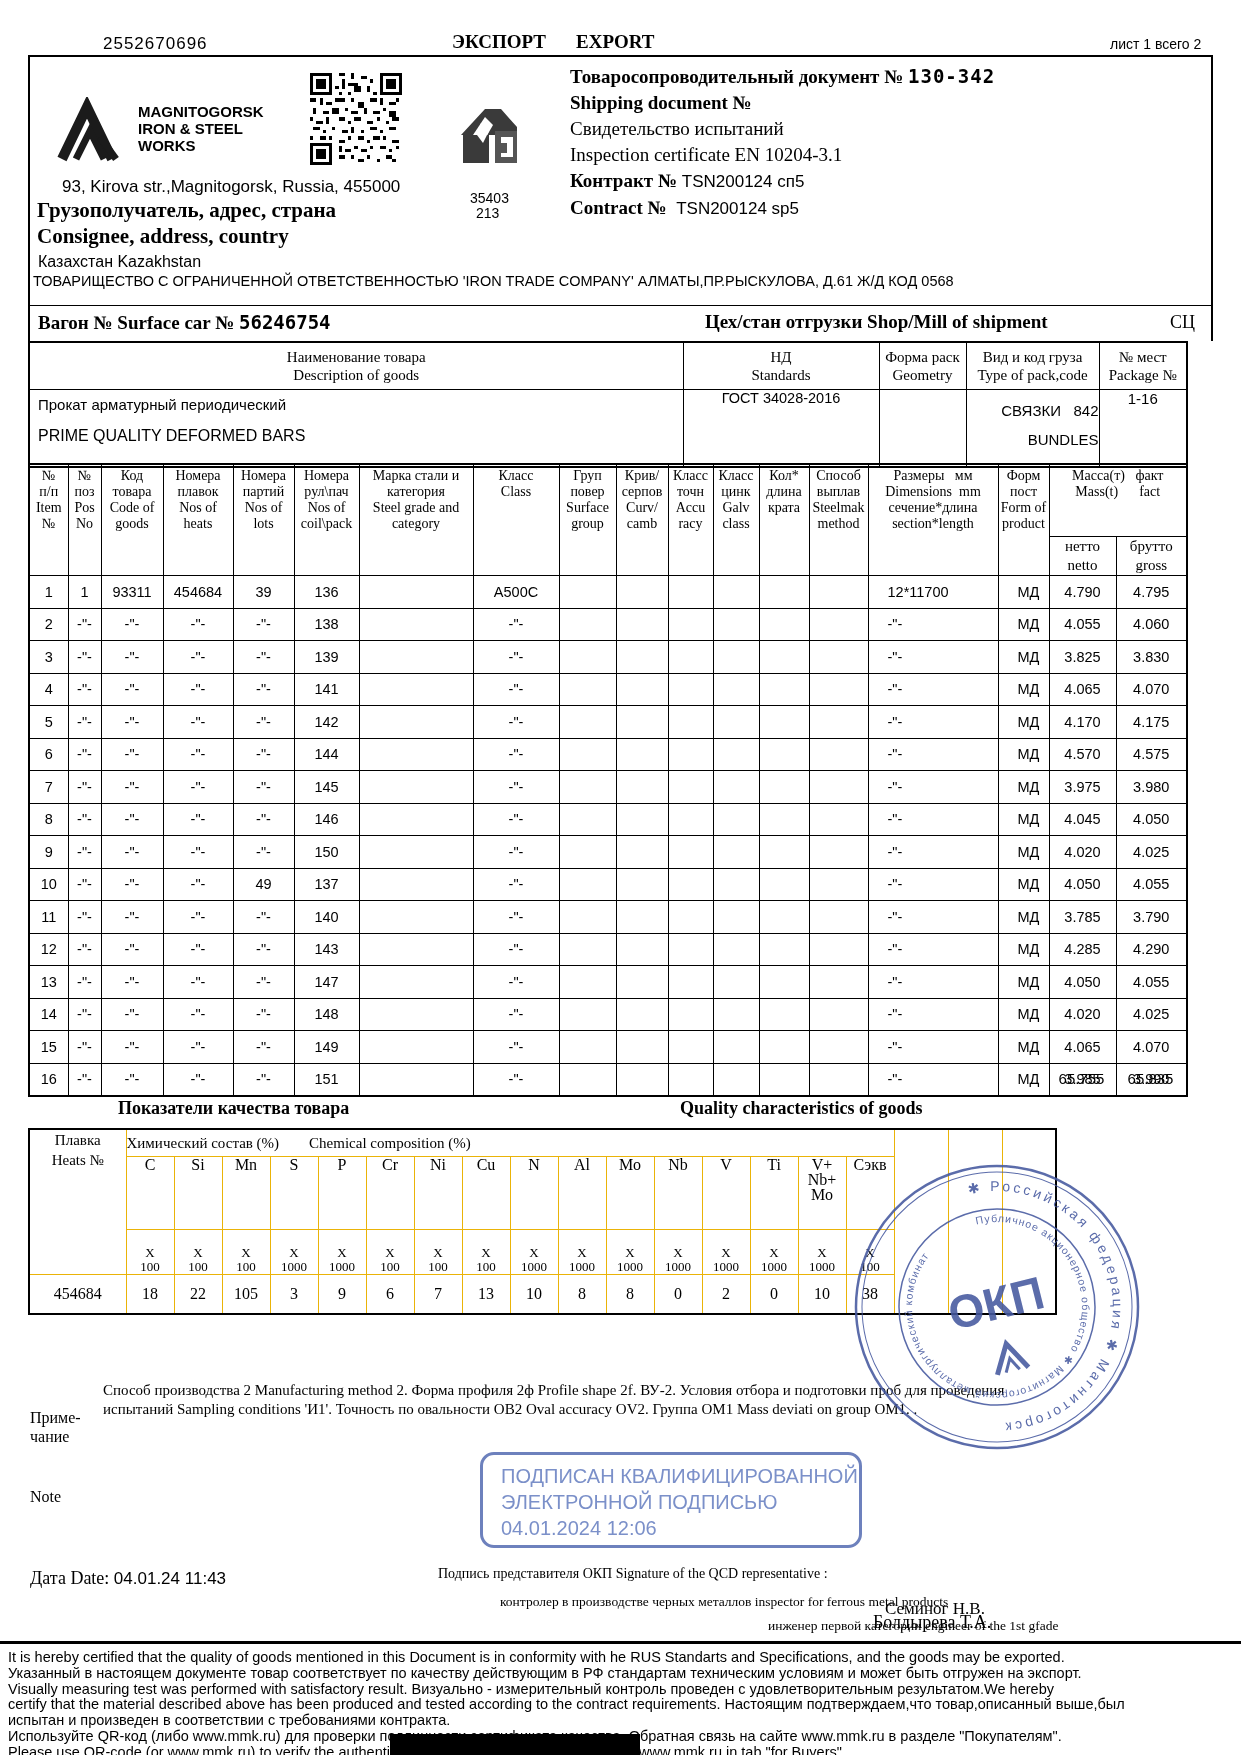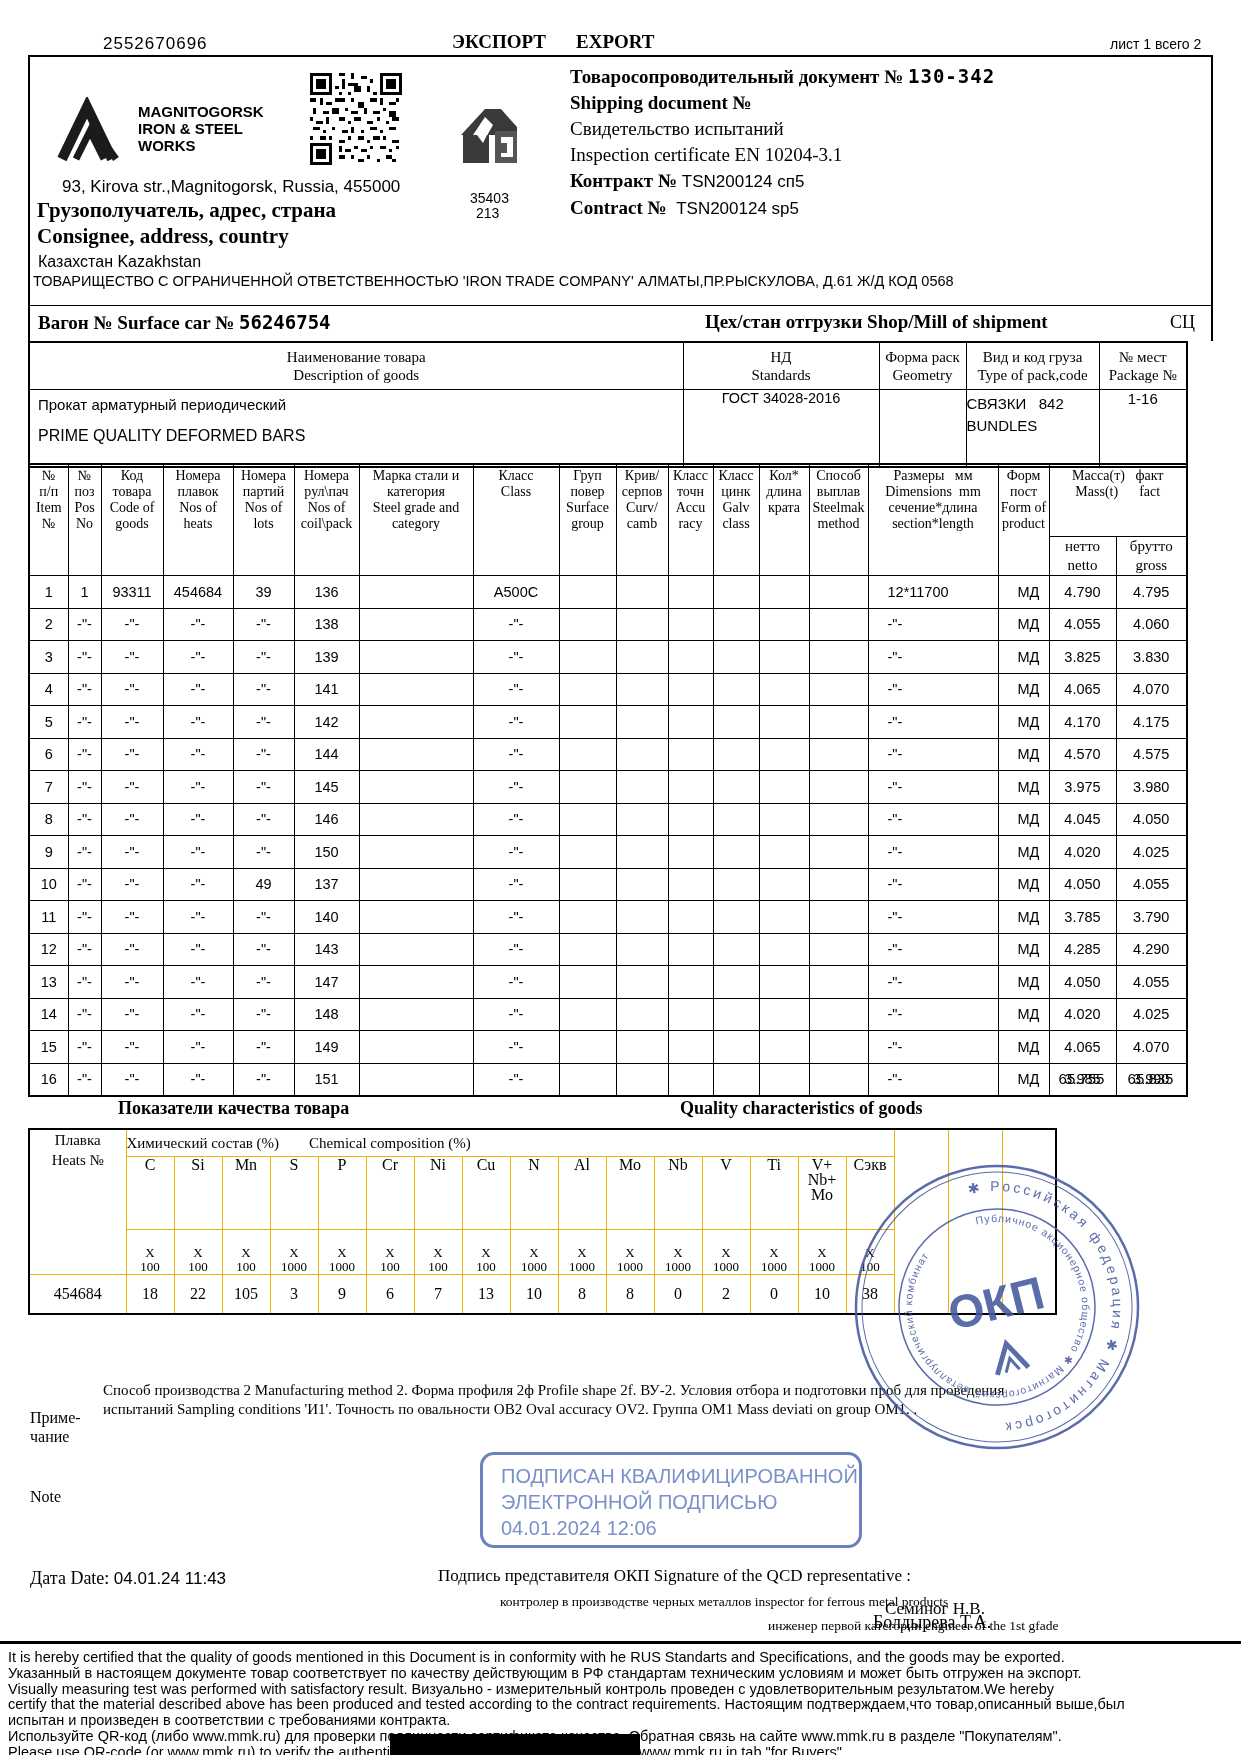--- a/index.html
+++ b/index.html
@@ -41,21 +41,21 @@
   .shopval{left:1140px;top:7px;font-size:18px;}
 
   
   .goods{position:absolute;left:28px;top:341px;width:1158px;border:2px solid #000;}
   .goods th,.goods td{border:1px solid #000;padding:0;}
   .goods th{height:46px;font-size:15px;line-height:18px;text-align:center;vertical-align:middle;}
   .goods td{height:76px;vertical-align:top;}
   .gname div{margin:6px 0 0 8px;font-size:15px;}
   .gname .g2{margin-top:14px;font-size:16px;}
   .gstd{text-align:center;font-size:14.5px;padding-top:5px;}
-  .gpack div{text-align:left;font-size:15px;margin-top:5px;}
+  .gpack div{text-align:right;font-size:15px;margin-top:12px;}
   .gno{text-align:center;font-size:15px;padding-top:8px;}
 
   
   .main{position:absolute;left:28px;top:463px;width:1158px;border:2px solid #000;}
   .main th,.main td{border:1px solid #000;padding:0;}
   .main thead tr.h1 th{height:68px;font-size:14px;line-height:16px;text-align:center;vertical-align:top;padding-top:3px;}
   .main thead tr.h2 th{height:30px;font-size:15px;line-height:19px;text-align:center;vertical-align:middle;}
   .main thead th.mass{vertical-align:middle;font-size:15px;line-height:19px;}
   .main tbody td{height:31.5px;font-family:"Liberation Sans",sans-serif;font-size:14.5px;text-align:center;vertical-align:middle;}
   .main tbody td.c14,.main tbody td.c15{text-align:left;padding-left:19px;}
@@ -83,21 +83,21 @@
   .esign{left:480px;top:1452px;width:382px;height:96px;border:3px solid #6d81bd;border-radius:14px;
          color:#7b90c9;font-family:"Liberation Sans",sans-serif;font-size:20px;line-height:26px;
          padding:8px 0 0 18px;box-sizing:border-box;background:rgba(255,255,255,.6);}
 
   
   .stamp{left:842px;top:1152px;width:310px;height:310px;opacity:.88;}
 
   
   .dateline{left:30px;top:1568px;font-size:18px;}
   .dateline .v{font-family:"Liberation Sans",sans-serif;font-size:17px;}
-  .qcdlbl{left:438px;top:1566px;font-size:17px;}
+  .qcdlbl{left:438px;top:1566px;font-size:14px;}
   .role1{left:500px;top:1594px;font-size:13.5px;}
   .name1{left:885px;top:1588px;font-size:17px;margin-top:11px;}
   .role2{left:768px;top:1618px;font-size:13.5px;}
   .name2{left:873px;top:1612px;font-size:18px;}
 
   
   .fdivider{left:0;top:1641px;width:1241px;height:2.5px;background:#000;}
   .footer{left:8px;top:1650px;width:1228px;font-family:"Liberation Sans",sans-serif;font-size:14.5px;line-height:15.8px;}
   .blackbar{left:390px;top:1734px;width:250px;height:21px;background:#000;}
 </style>

